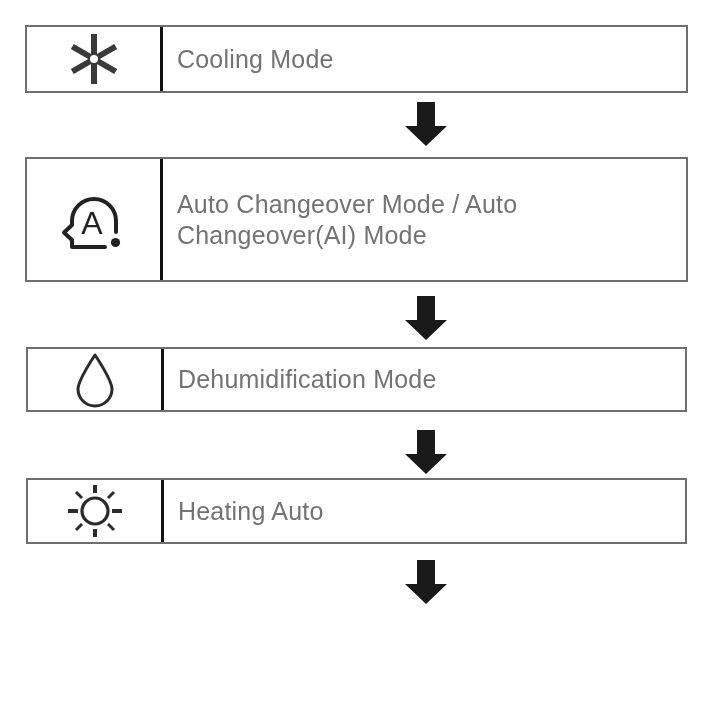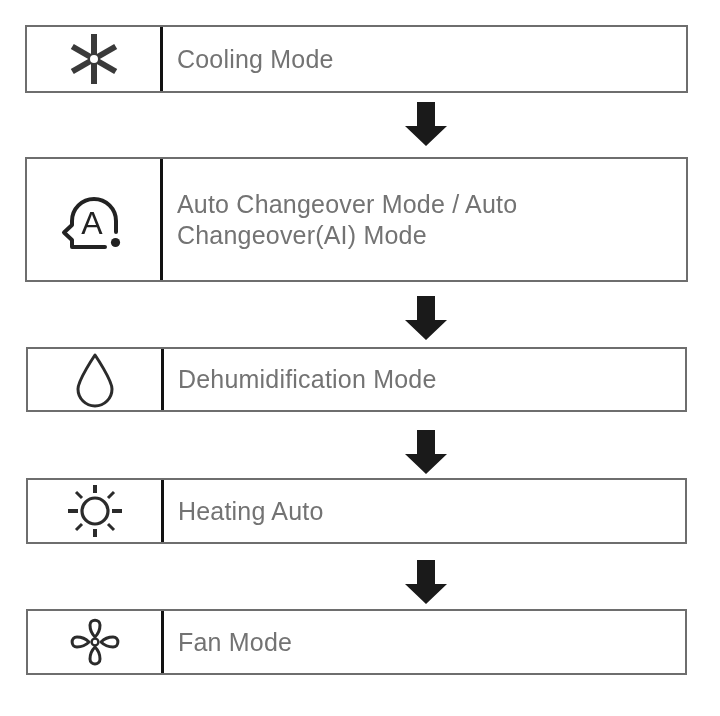--- a/index.html
+++ b/index.html
@@ -170,32 +170,14 @@
       <span class="label-text">Heating Auto</span>
     </div>
   </div>
 
   <div class="arrow arrow-4">
     <svg width="46" height="48" viewBox="0 0 46 48" aria-hidden="true">
       <path d="M14 2 H32 V26 H44 L23 46 L2 26 H14 Z" fill="#1a1a1a"></path>
     </svg>
   </div>
 
-  <div class="mode-row row-5">
-    <div class="icon-cell">
-      <span>
-        <svg width="58" height="56" viewBox="0 0 58 56" aria-hidden="true">
-          <g fill="none" stroke="#2b2b2b" stroke-width="3" stroke-linejoin="round">
-            <path d="M29 23 C29 23 24 18 24 11 C24 4.5 34 4.5 34 11 C34 18 29 23 29 23 Z"></path>
-            <path d="M35 28 C35 28 40 23 47 23 C53.5 23 53.5 33 47 33 C40 33 35 28 35 28 Z"></path>
-            <path d="M29 33 C29 33 34 38 34 45 C34 51.5 24 51.5 24 45 C24 38 29 33 29 33 Z"></path>
-            <path d="M23 28 C23 28 18 33 11 33 C4.5 33 4.5 23 11 23 C18 23 23 28 23 28 Z"></path>
-          </g>
-          <circle cx="29" cy="28" r="3.4" fill="none" stroke="#2b2b2b" stroke-width="2.4"></circle>
-        </svg>
-      </span>
-    </div>
-    <div class="label-cell">
-      <span class="label-text">Fan Mode</span>
-    </div>
-  </div>
 
 </div>
 
 </body></html>

